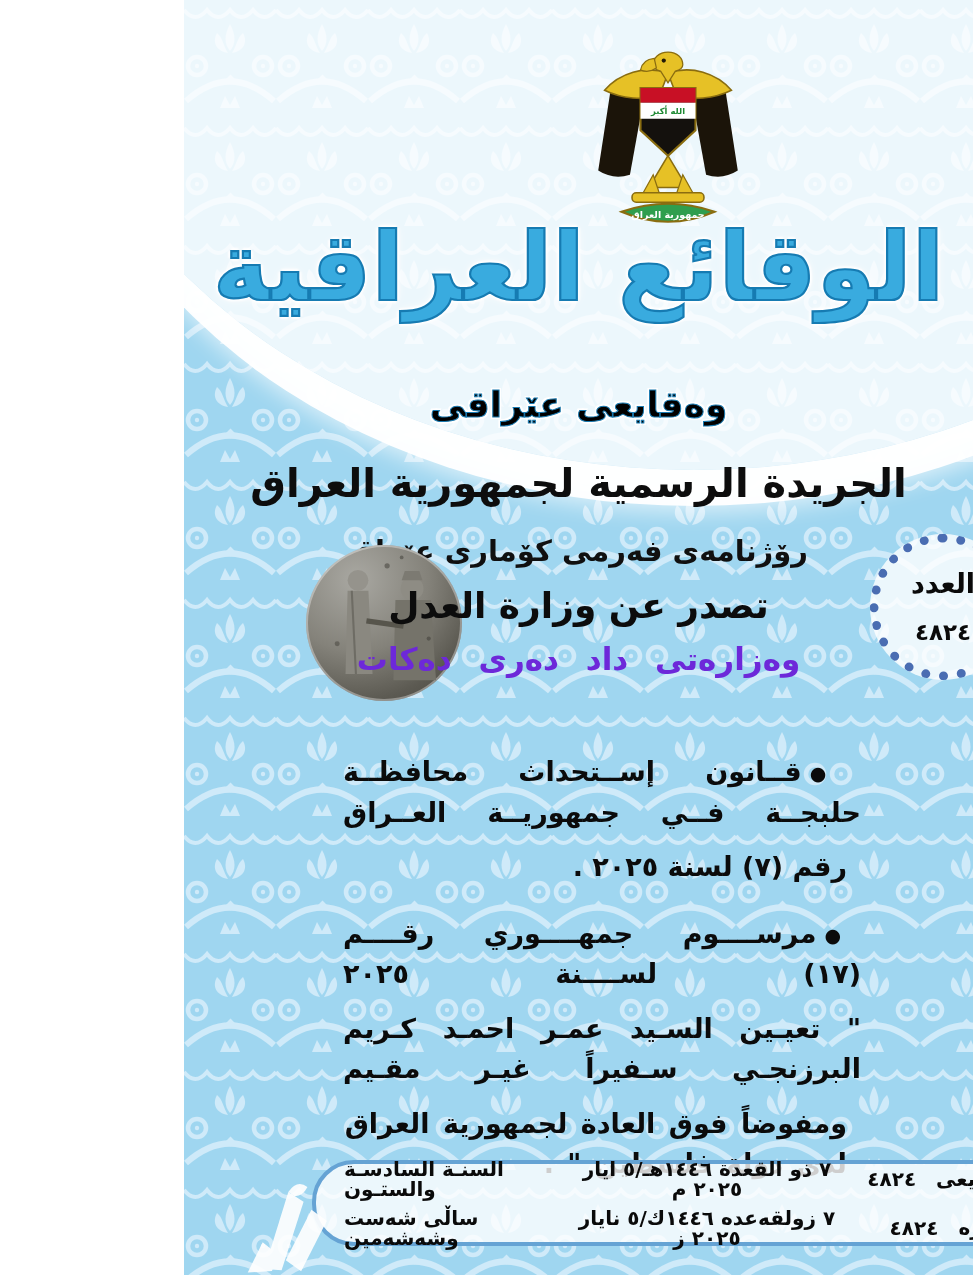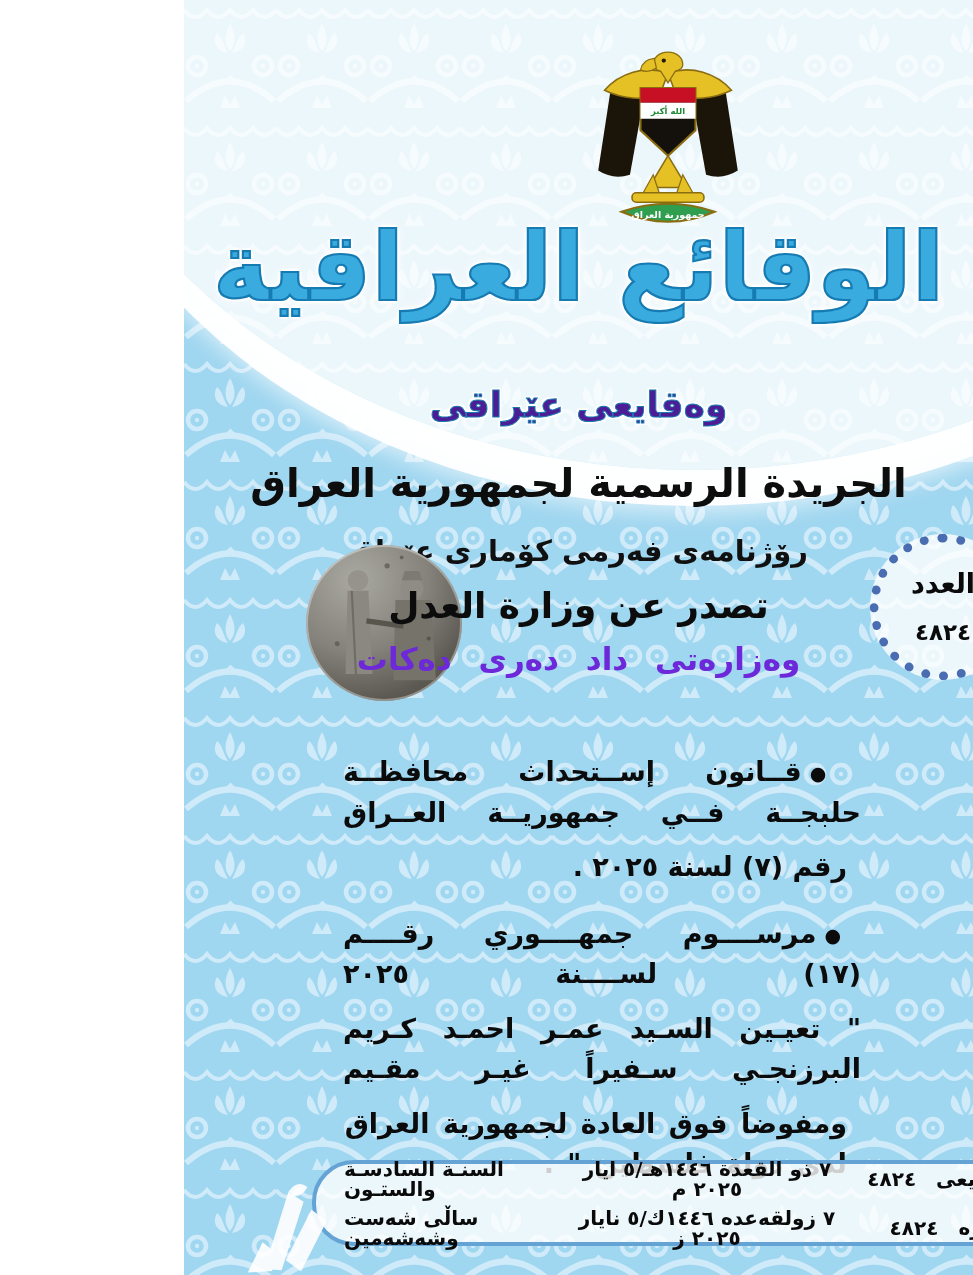--- a/index.html
+++ b/index.html
@@ -24,21 +24,21 @@
   
   .title{
     left:0;right:0;top:218px;text-align:center;
     font-size:95px;font-weight:bold;color:#39abdf;line-height:1.05;
     -webkit-text-stroke:2.2px #167bb2;
     text-shadow:0 0 6px #fff,0 0 12px #fff,3px 0 2px #fff,-3px 0 2px #fff,0 3px 2px #fff,0 -3px 2px #fff;
     white-space:nowrap;
   }
   .title-ku{
     left:0;right:0;top:384px;text-align:center;
-    font-size:36px;font-weight:bold;color:#4c1d95;
+    font-size:36px;font-weight:bold;color:#000000;
     -webkit-text-stroke:1px #1a7ab0;
     text-shadow:0 0 4px #fff,2px 2px 0 #fff,-2px -2px 0 #fff,2px -2px 0 #fff,-2px 2px 0 #fff;
   }
   .official{left:0;right:0;top:460px;text-align:center;font-size:40px;font-weight:bold;color:#0d0d0d;white-space:nowrap;}
   .official-ku{left:0;right:0;top:518px;text-align:center;font-size:29px;font-weight:bold;color:#101010;margin-top:16px;}
   
   .stele{
     left:122px;top:545px;width:156px;height:156px;border-radius:50%;overflow:hidden;
     background:radial-gradient(circle at 32% 22%, #a9a8a2 0%, #84827a 45%, #5c5a52 75%, #46443c 100%);
     box-shadow:0 0 0 2px rgba(255,255,255,0.35) inset;

